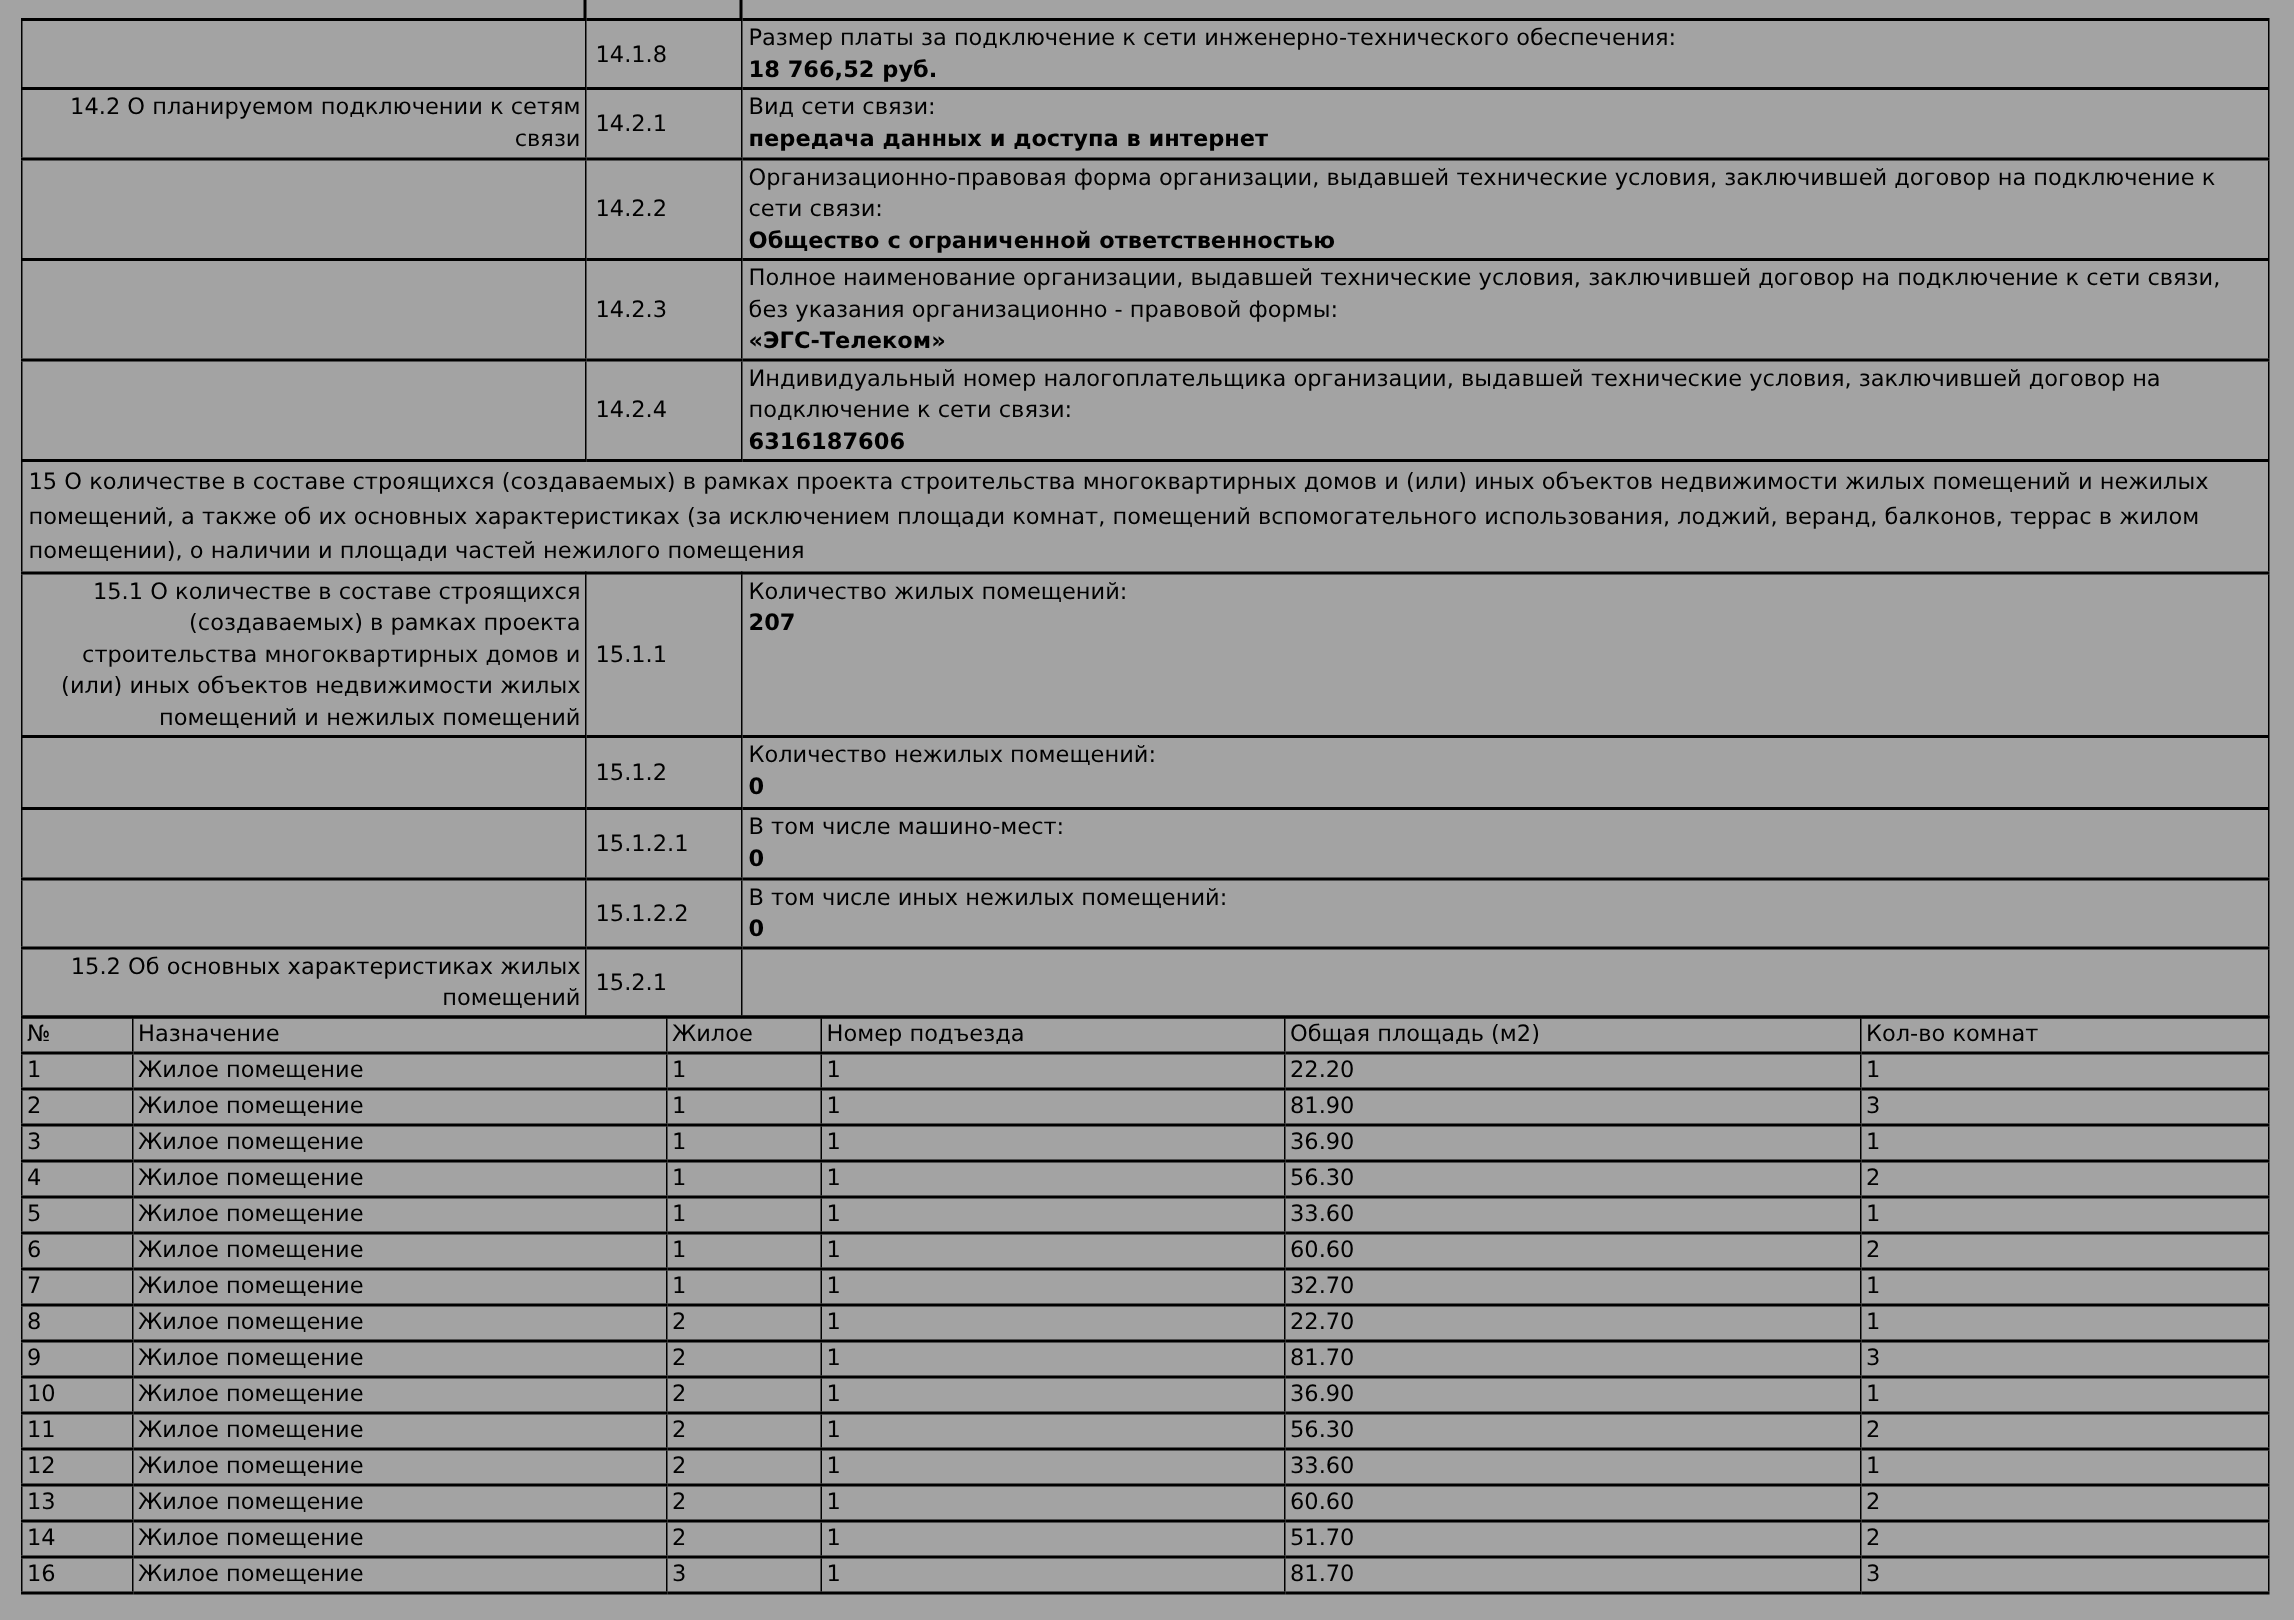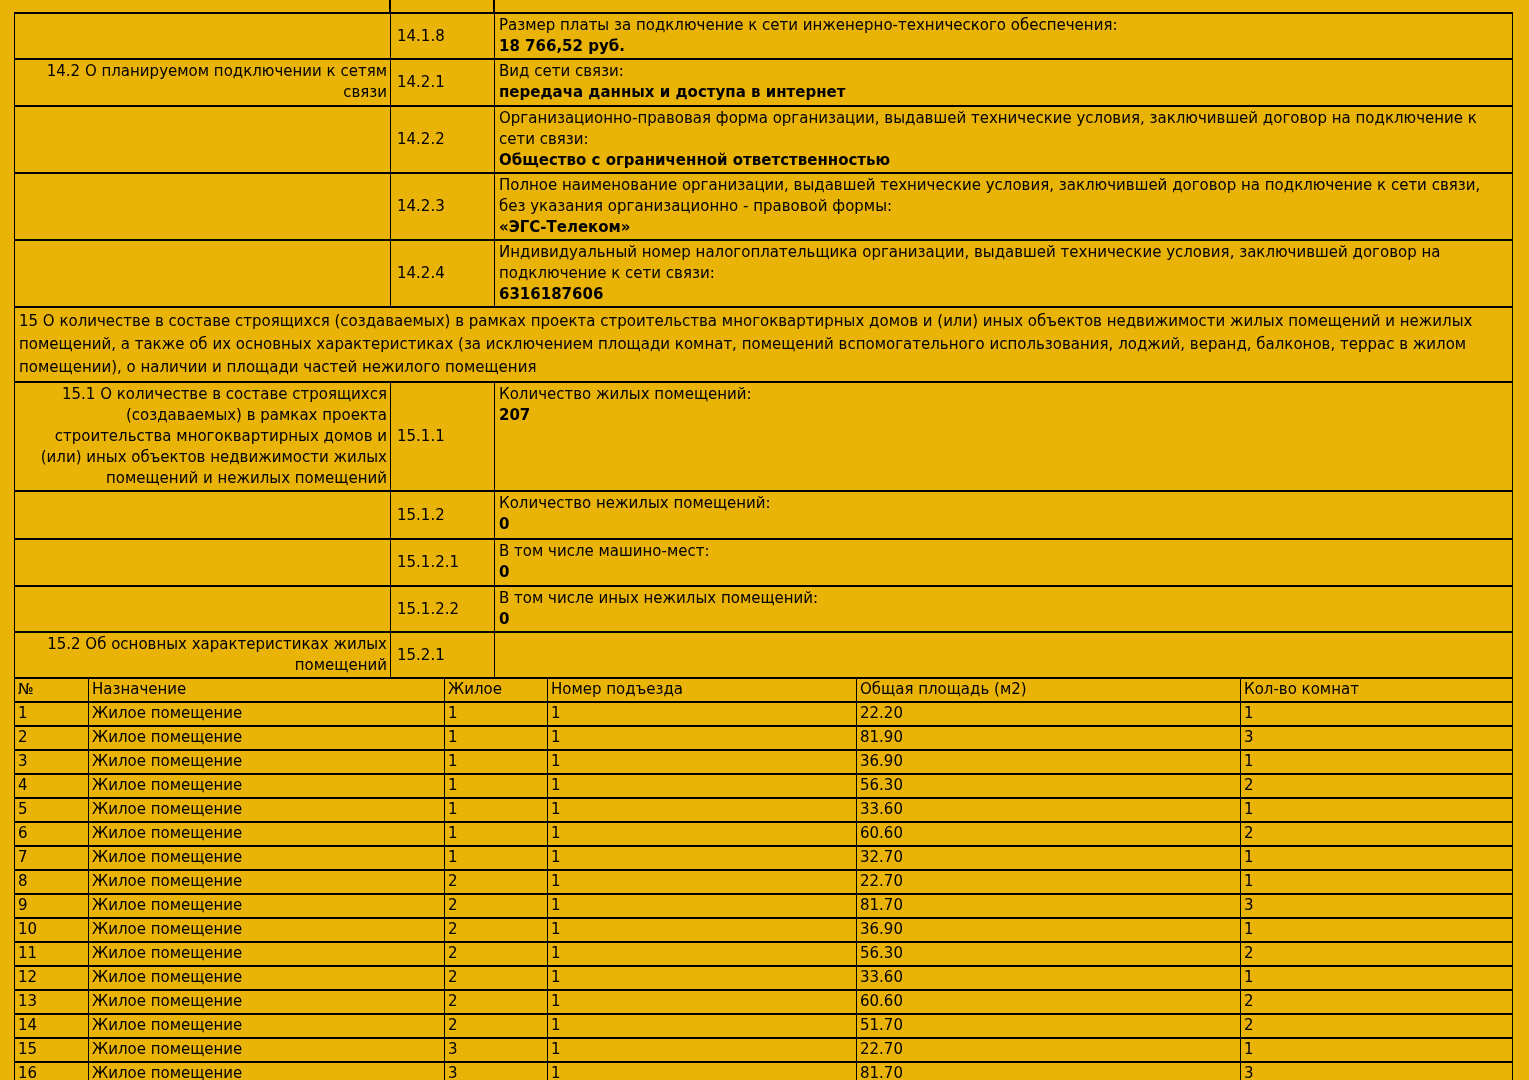--- a/index.html
+++ b/index.html
@@ -2,21 +2,21 @@
 <html lang="ru"><head>
 <meta charset="utf-8">
 <style>
   * { margin: 0; padding: 0; box-sizing: border-box; }
   html, body { background: #ffffff; }
   body {
     width: 1529px; height: 1080px;
     font-family: "DejaVu Sans", "Liberation Sans", sans-serif;
     color: #000;
   }
-  .page { position: relative; width: 1529px; height: 1080px; overflow: hidden; background: #eab308; }
+  .page { position: relative; width: 1529px; height: 1080px; overflow: hidden; background: #a3a3a3; }
 
   
   .stub { position: absolute; top: 0; width: 2px; height: 12px; background: #000; }
   .stub.s1 { left: 389px; }
   .stub.s2 { left: 493px; }
 
   table { border-collapse: collapse; table-layout: fixed; margin-left: 14px; width: 1498px; }
   td, th {
     border: 2px solid #000;
     border-left-width: 1px; border-right-width: 1px;
@@ -275,28 +275,20 @@
         </tr>
         <tr>
           <td>14</td>
           <td>Жилое помещение</td>
           <td>2</td>
           <td>1</td>
           <td>51.70</td>
           <td>2</td>
         </tr>
         <tr>
-          <td>15</td>
-          <td>Жилое помещение</td>
-          <td>3</td>
-          <td>1</td>
-          <td>22.70</td>
-          <td>1</td>
-        </tr>
-        <tr>
           <td>16</td>
           <td>Жилое помещение</td>
           <td>3</td>
           <td>1</td>
           <td>81.70</td>
           <td>3</td>
         </tr>
       </tbody>
   </table>
 </div>

